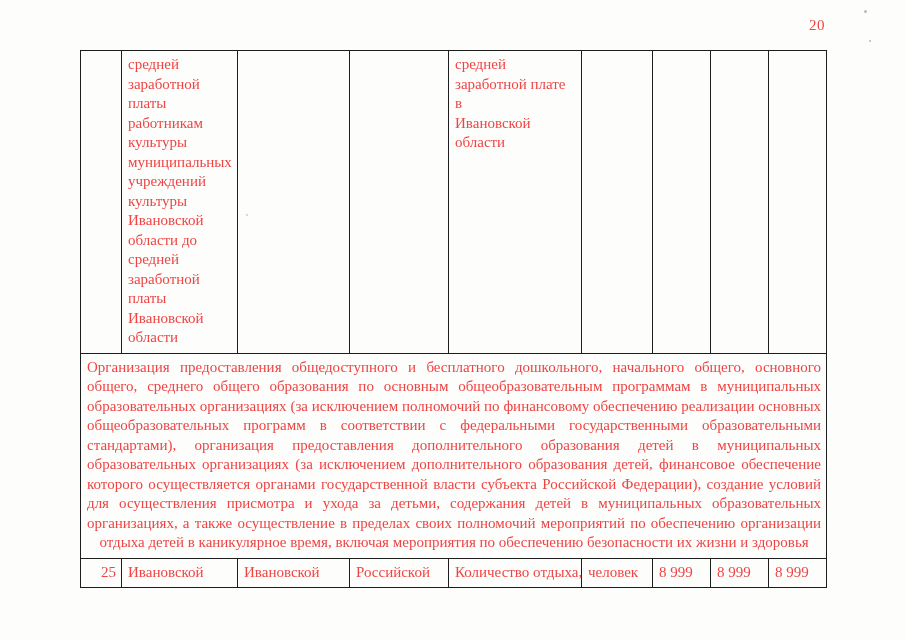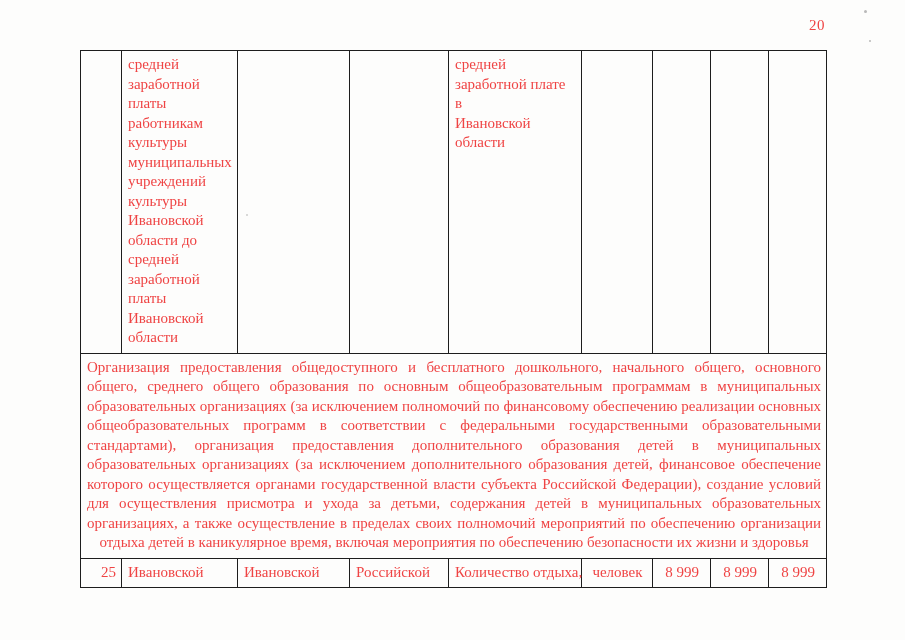--- a/index.html
+++ b/index.html
@@ -80,21 +80,21 @@
     line-height: 19px;
     padding-top: 5px;
     padding-bottom: 6px;
     white-space: nowrap;
   }
   .num-cell {
     text-align: right;
     font-family: Liberation Serif, serif;
   }
   .center {
-    text-align: center;
+    text-align: left;
   }
   .nowrap-small {
     font-size: 14.3px;
   }
 </style>
 </head>
 <body>
 
 <div class="page">
 

